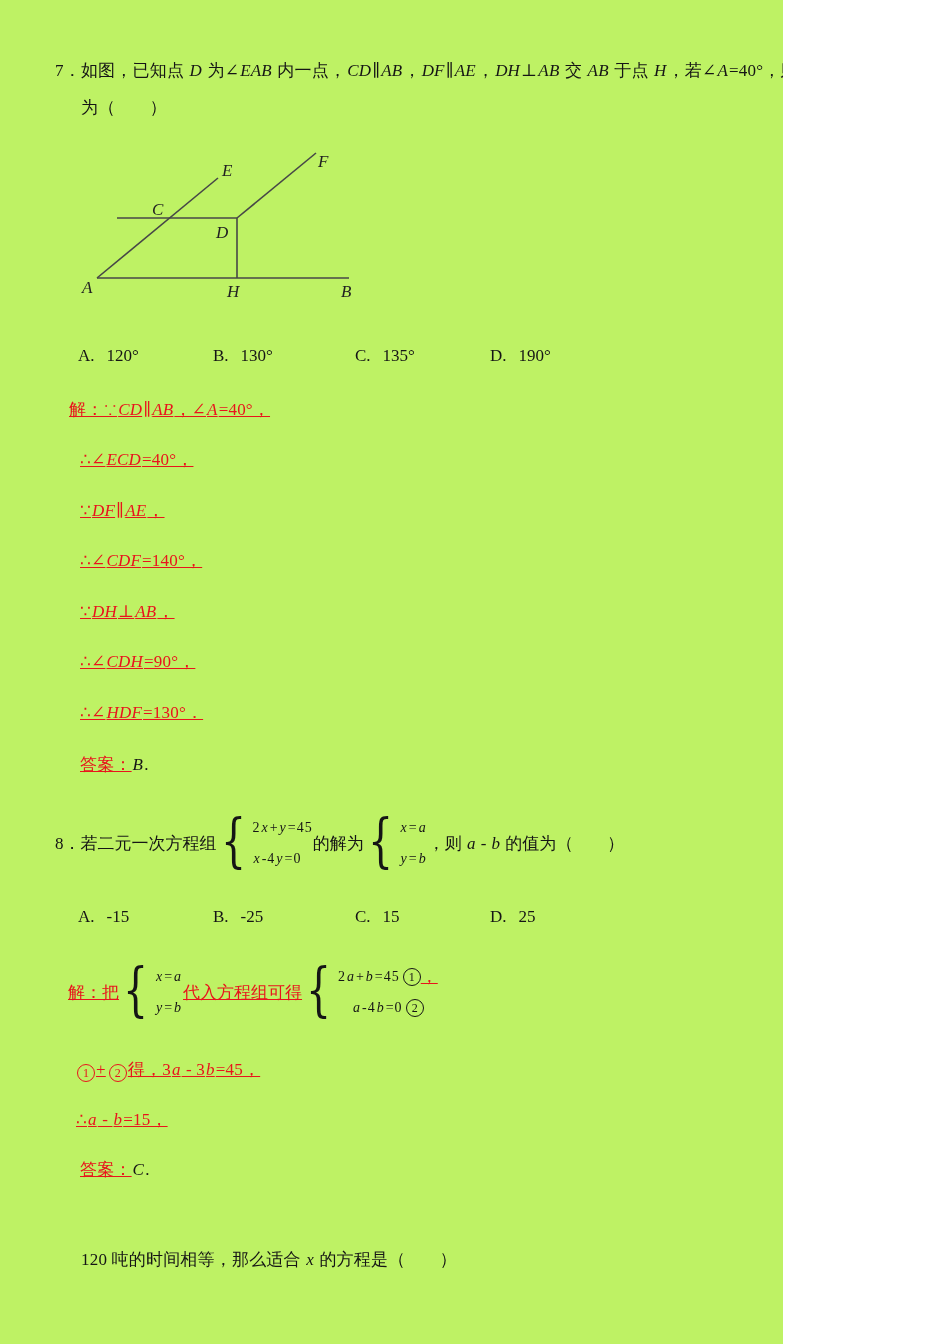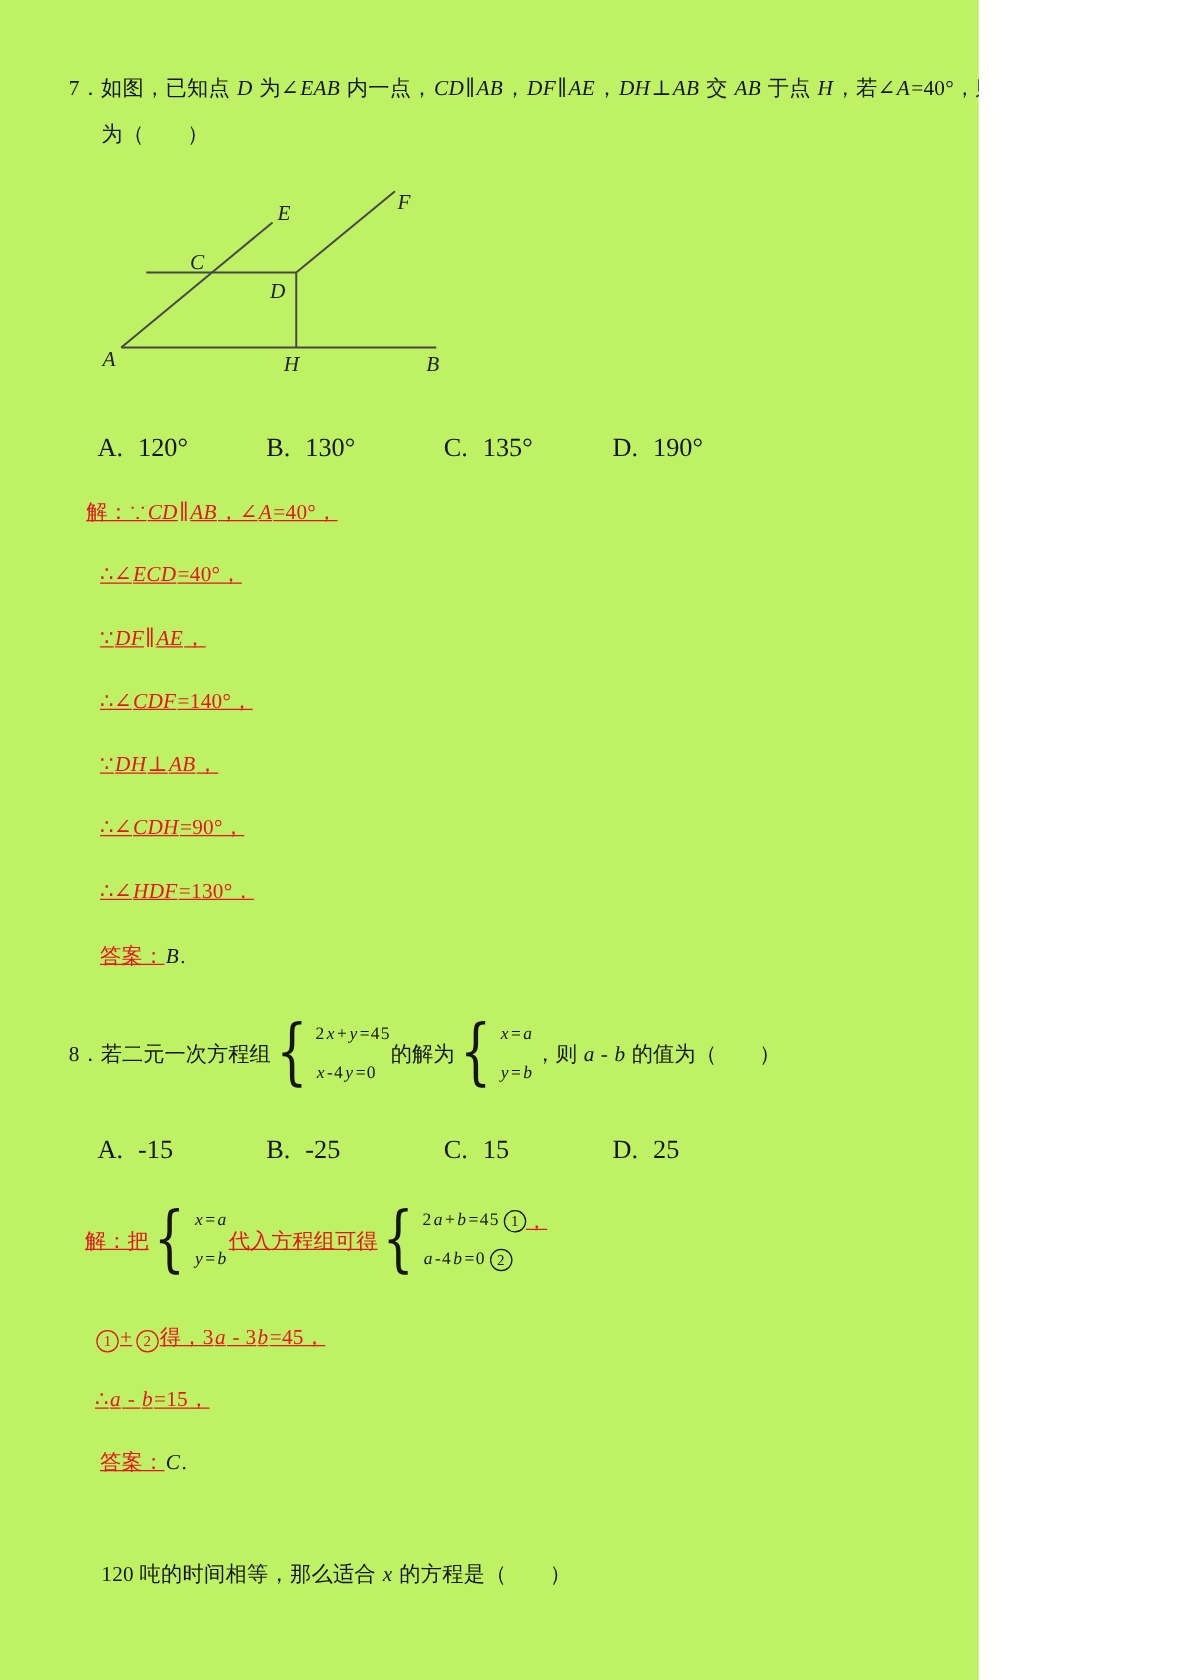--- a/index.html
+++ b/index.html
@@ -2,28 +2,28 @@
 <html style="--red: #e8141c;"><head>
 <meta charset="utf-8">
 <style>
   html,body{margin:0;padding:0;background:#ffffff;}
   body{width:950px;height:1344px;position:relative;
        font-family:"Liberation Serif","DejaVu Serif",serif;color:#151515;}
   .page{position:absolute;left:0;top:0;width:783px;height:1344px;background:#bef264;overflow:hidden;}
   .line{position:absolute;font-size:17px;line-height:22px;white-space:nowrap;letter-spacing:.2px;}
   .red{color:var(--red);text-decoration:underline;}
   i{font-style:italic;padding:0 1px;}
-  .opt{position:absolute;font-size:21px;white-space:nowrap;}
+  .opt{position:absolute;font-size:17px;white-space:nowrap;}
   .opt .val{margin-left:12px;}
   .sysrow{position:absolute;display:flex;align-items:center;white-space:nowrap;font-size:17px;}
   .sys{display:inline-flex;align-items:center;}
   .brace{font-family:"DejaVu Serif",serif;font-size:58px;font-weight:400;line-height:1;
          display:inline-block;transform:scaleX(.68);margin:0 0 4px -2px;}
   .eqcol{display:inline-flex;flex-direction:column;row-gap:8px;margin-left:1px;}
-  .eqrow{display:flex;align-items:center;}
+  .eqrow{display:flex;align-items:center;justify-content:center;}
   .eq{font-size:14px;line-height:23px;letter-spacing:1px;}
   .circ{display:inline-flex;align-items:center;justify-content:center;
         width:16px;height:16px;border:1.4px solid currentColor;border-radius:50%;
         font-size:12px;line-height:1;margin-left:3px;flex:none;letter-spacing:0;}
   .circ-inline{vertical-align:-2px;margin-right:1px;}
   .anspart{display:inline;}
   svg text{font-family:"Liberation Serif","DejaVu Serif",serif;font-style:italic;font-size:17px;fill:#222;}
 </style>
 </head>
 <body>

